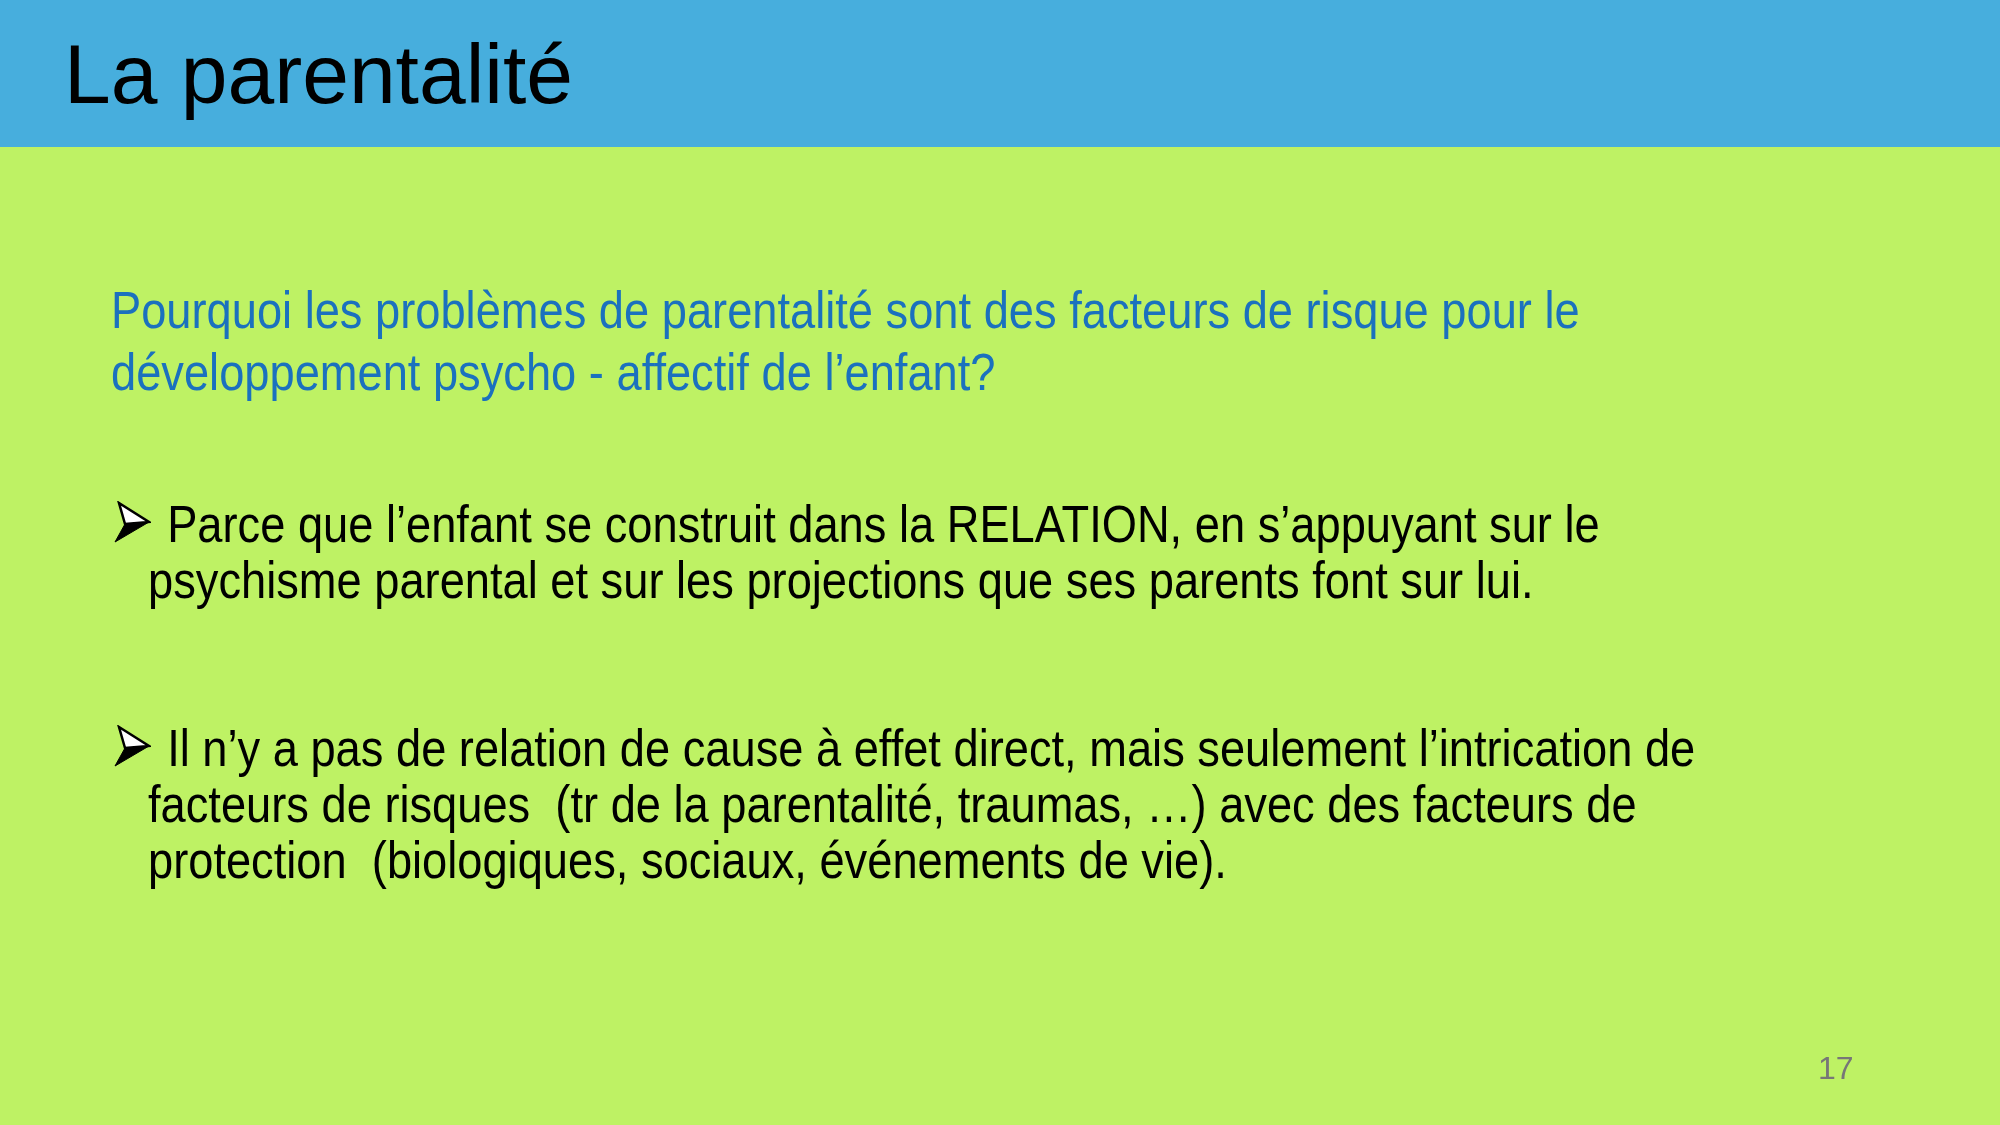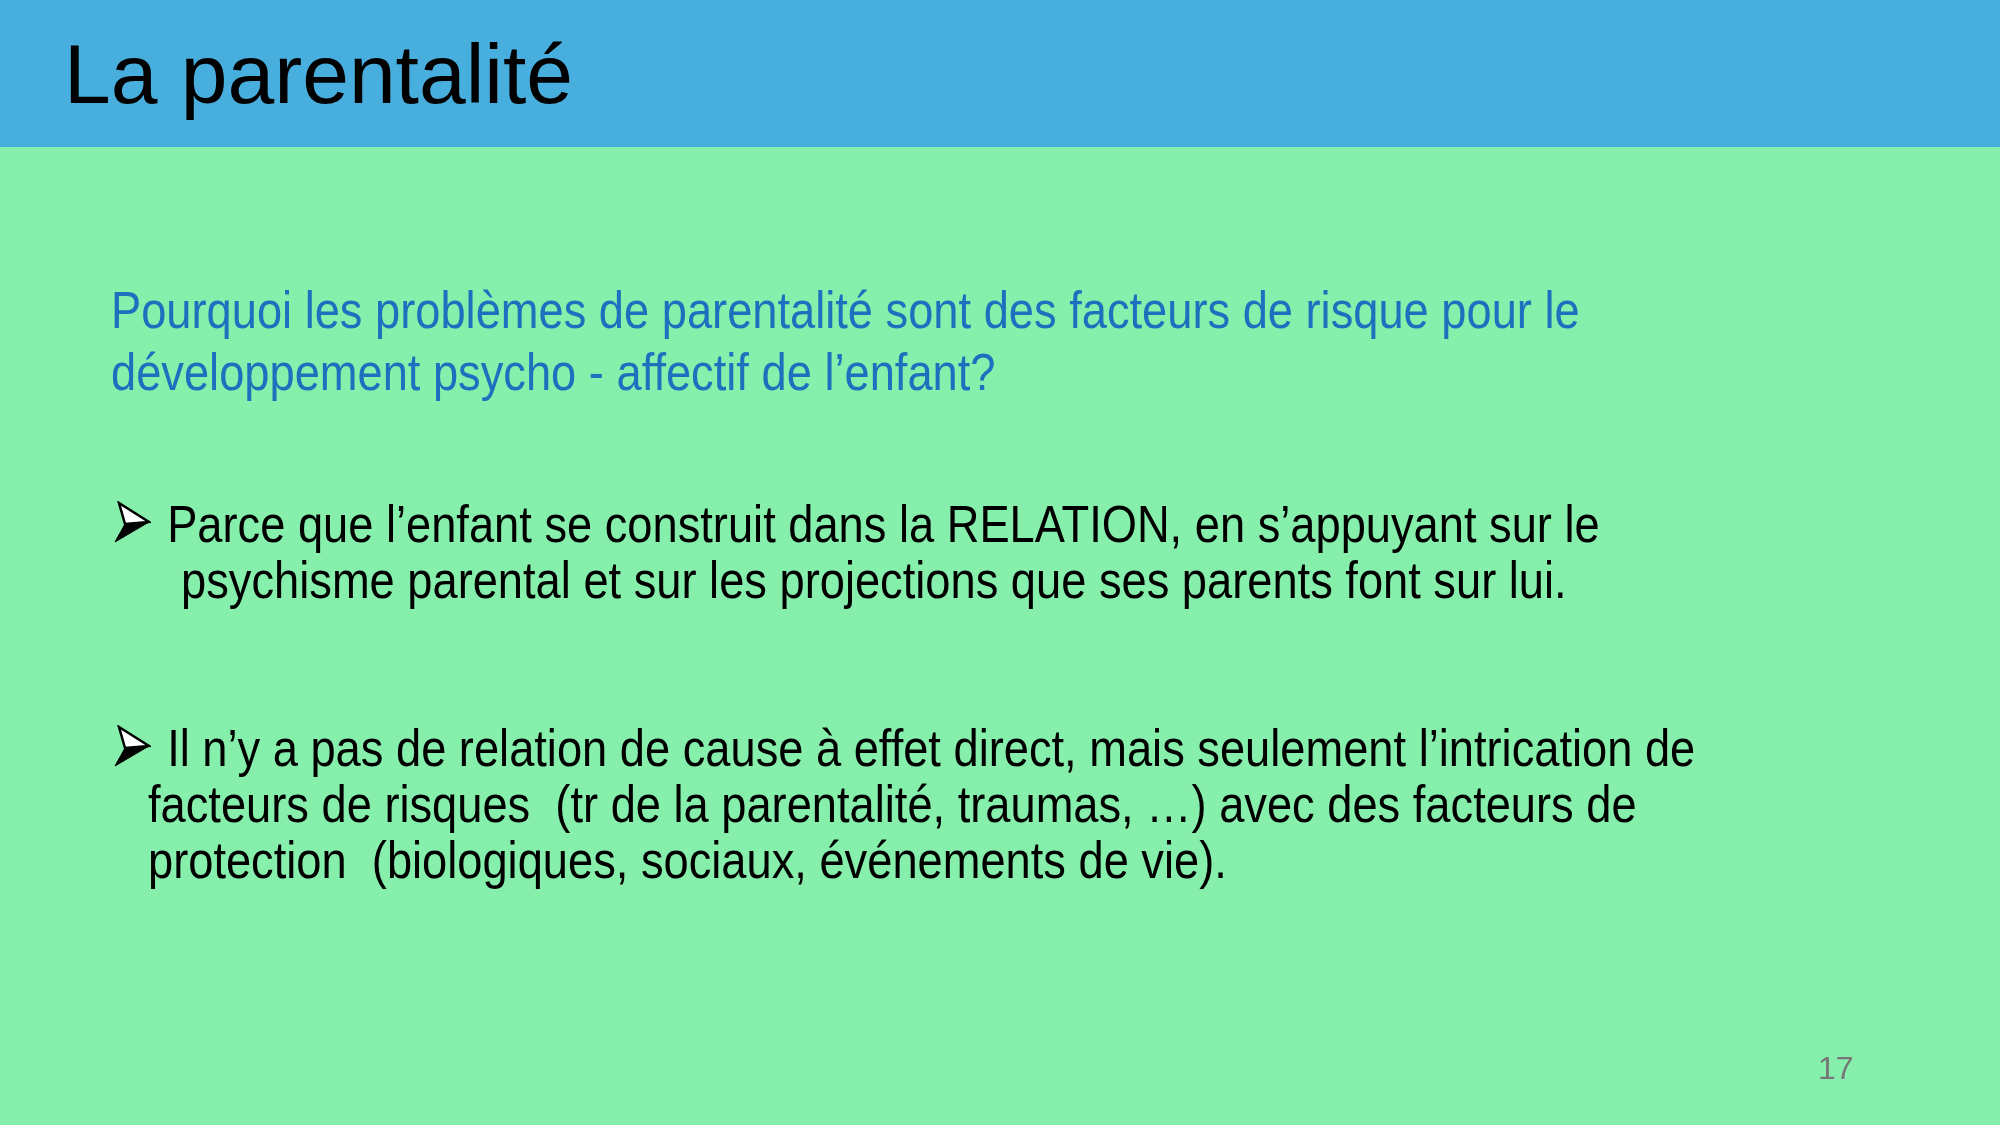--- a/index.html
+++ b/index.html
@@ -1,20 +1,20 @@
 <!DOCTYPE html>
 <html><head>
 <meta charset="utf-8">
 <style>
   html, body { margin: 0; padding: 0; background: #ffffff; }
   .slide {
     position: relative;
     width: 2000px;
     height: 1125px;
-    background: #86efac;
+    background: #bef264;
     overflow: hidden;
     font-family: "Liberation Sans", "DejaVu Sans", sans-serif;
     color: #000000;
   }
   .header-bar {
     position: absolute;
     left: 0; top: 0; right: 0;
     height: 147px;
     background: var(--header, #47AEDD);
   }
@@ -38,21 +38,21 @@
     transform-origin: 0 0;
   }
   .line { white-space: pre; }
   .bullet {
     position: absolute;
     left: 113px;
     font-size: 52px;
     line-height: 56px;
     color: var(--body-text, #000000);
   }
-  .bullet-1 { top: 496px; text-align: center; }
+  .bullet-1 { top: 496px; }
   .bullet-2 { top: 720px; }
   .arrow-icon {
     position: absolute;
     left: 0;
     top: 5px;
     width: 38px;
     height: 42px;
   }
   .bullet-lines {
     margin-left: 35px;

